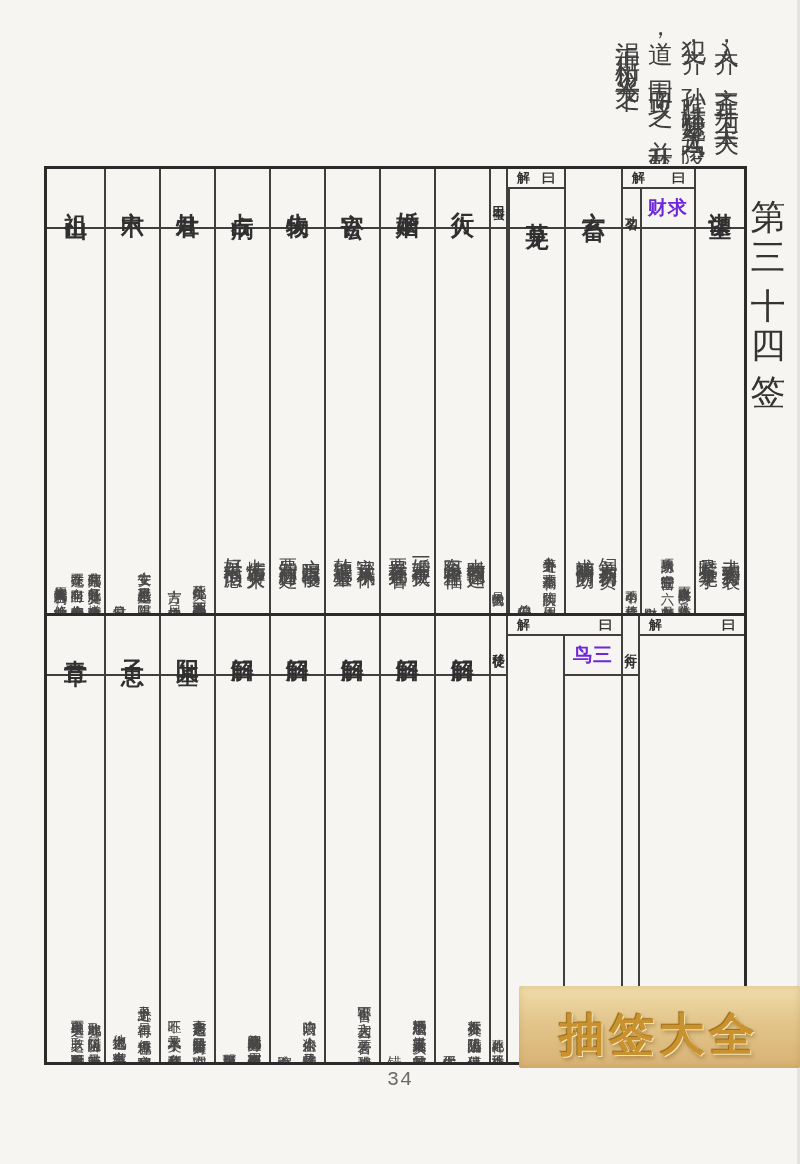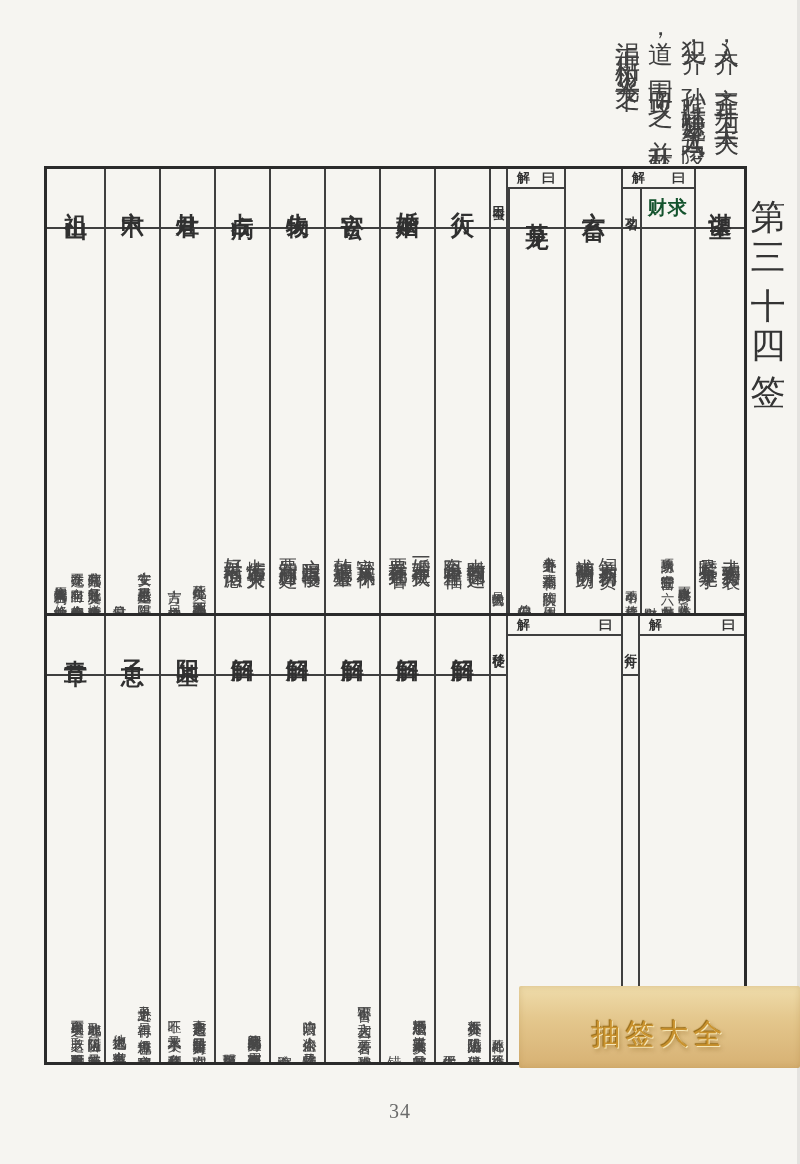--- a/index.html
+++ b/index.html
@@ -31,45 +31,45 @@
   .th{height:60px;border-bottom:2px solid #3f3f3f;display:flex;align-items:center;justify-content:center;box-sizing:border-box;}
   .tgroup .th{height:40px;}
   .grow{display:flex;direction:rtl;flex:1 1 auto;min-height:0;}
   .grow > *{box-sizing:border-box;display:flex;flex-direction:column;}
   .grow > *:first-child{border-left:2px solid #3f3f3f;}
 
   .band{height:18px;border-bottom:2px solid #3f3f3f;display:flex;align-items:center;
         justify-content:space-between;padding:0 9px;box-sizing:content-box;
         font-size:13px;font-weight:700;color:#333;}
   .hv{writing-mode:vertical-rl;font-size:23px;line-height:1;letter-spacing:4px;font-weight:700;color:#303030;}
-  .hh{font-size:19px;font-weight:700;letter-spacing:1px;color:#14532d;}
+  .hh{font-size:19px;font-weight:700;letter-spacing:1px;color:#6d28d9;}
   .hn{writing-mode:vertical-rl;font-size:12.5px;line-height:1;letter-spacing:2px;font-weight:700;color:#303030;}
 
   .cell{flex:1 1 auto;min-height:0;writing-mode:vertical-rl;overflow:hidden;color:#474747;}
   .cell > div{white-space:nowrap;}
   .poem{font-size:19px;letter-spacing:2px;padding:7px 1px 0 0;}
   .poem > div{line-height:23px;}
   .txt2{font-size:14px;letter-spacing:.5px;padding:7px 2px 0 0;}
   .txt2 > div{line-height:25px;}
   .txt2.tight > div{line-height:21px;}
   .txt3{font-size:13.5px;letter-spacing:.5px;padding:7px 1px 0 0;}
   .txt3 > div{line-height:17px;}
   .single{font-size:12.5px;letter-spacing:.5px;padding:6px 0 0 0;}
   .single > div{line-height:15px;}
 
   
   .pageno{position:absolute;left:0;right:0;top:1068px;text-align:center;font-size:20px;color:#6b6b6b;
-          font-family:Liberation Serif, serif;letter-spacing:1px;margin-top:32px;}
+          font-family:Liberation Mono, monospace;letter-spacing:1px;}
 
   
   .stamp{position:absolute;left:519px;top:986px;width:281px;height:82px;z-index:6;
          background:linear-gradient(180deg,#efdcab 0%,#e4c78d 40%,#d7b173 100%);
          display:flex;align-items:center;justify-content:center;border-radius:2px;
          box-shadow:0 0 6px rgba(150,110,40,.25) inset;}
-  .stamp span{font-size:29px;font-weight:400;letter-spacing:5px;color:#c9922e;
+  .stamp span{font-size:45px;font-weight:700;letter-spacing:5px;color:#c9922e;
          text-shadow:1px 1px 0 #f6e6b6,-1px -1px 1px #966a14,2px 3px 4px rgba(120,80,10,.45);margin-top:16px;}
 </style>
 </head>
 <body>
 
 <div class="page">
 
   <div class="story">入齐，齐王拜为上大夫；适魏犯齐，孙膑计赚魏军入马陵道，围而攻之，并乱箭射杀庞涓于枯树火光之下。</div>
 
   <div class="sign-title">第三十四签</div>
@@ -254,20 +254,29 @@
           <div>行舟阻隔　出入恐有失也</div>
         </div>
       </div>
 
       <div class="tgroup w115">
         <div class="band">
           <span>曰</span>
             <span>解</span>
         </div>
         <div class="grow">
+          <div class="w58">
+            <div class="th">
+                <span class="hh">鸟三</span>
+              </div>
+            <div class="cell txt2">
+              <div>卜饲养三鸟之卦不吉　恐防三　六月阻失　待</div>
+              <div>秋后转运　有小利收也</div>
+            </div>
+          </div>
         </div>
       </div>
 
       <div class="tcol w17">
         <div class="th">
             <span class="hn">移徒</span>
           </div>
         <div class="cell single">
           <div>此处不祥　移徒不吉　恐破财有失丁也</div>
         </div>

